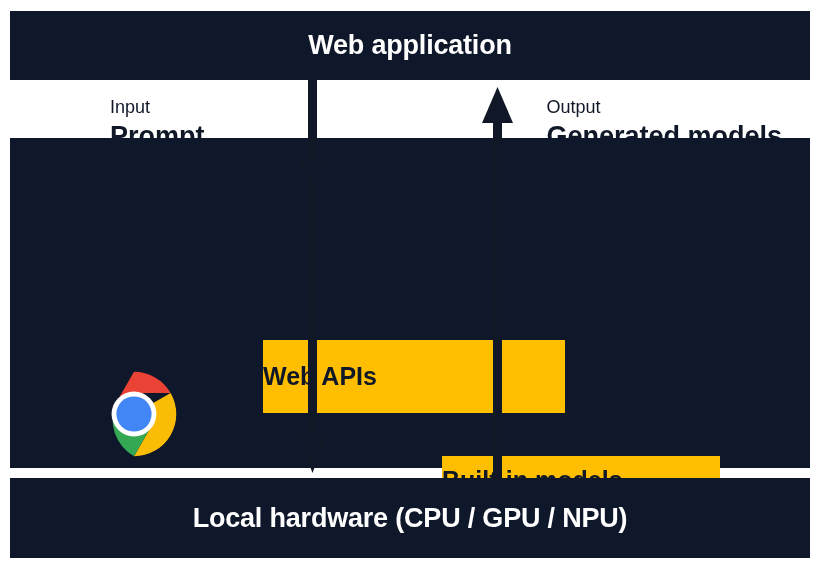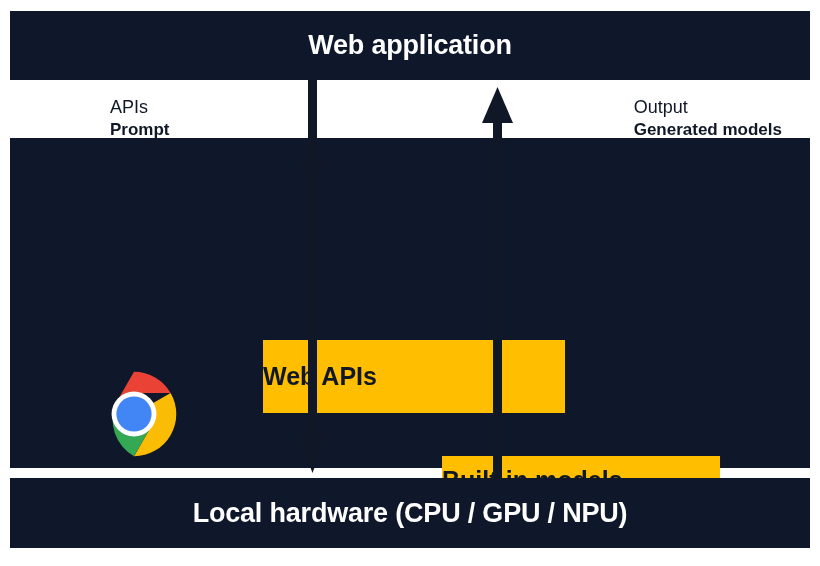--- a/index.html
+++ b/index.html
@@ -44,37 +44,37 @@
     left: 10px;
     top: 138px;
     width: 800px;
     height: 330px;
     display: block;
   }
   #band-local-hardware {
     left: 10px;
     top: 478px;
     width: 800px;
-    height: 70px;
+    height: 80px;
   }
 
   
   .flow-label {
     position: absolute;
     color: #101828;
     line-height: 1.28;
   }
   .flow-label .kind {
     display: block;
     font-size: 18px;
     font-weight: normal;
   }
   .flow-label .value {
     display: block;
-    font-size: 17px;
+    font-size: 27px;
     font-weight: bold;
   }
   #label-input {
     left: 110px;
     top: 96px;
     text-align: left;
   }
   #label-output {
     right: 38px;
     top: 96px;
@@ -138,21 +138,21 @@
 </head>
 <body>
 
 <div id="diagram">
 
   <div class="band" id="band-web-application">
     <span class="band-title">Web application</span>
   </div>
 
   <div class="flow-label" id="label-input">
-    <span class="kind">APIs</span>
+    <span class="kind">Input</span>
     <span class="value">Prompt</span>
   </div>
 
   <div class="flow-label" id="label-output">
     <span class="kind">Output</span>
     <span class="value">Generated models</span>
   </div>
 
   <div class="band" id="band-browser">
 

